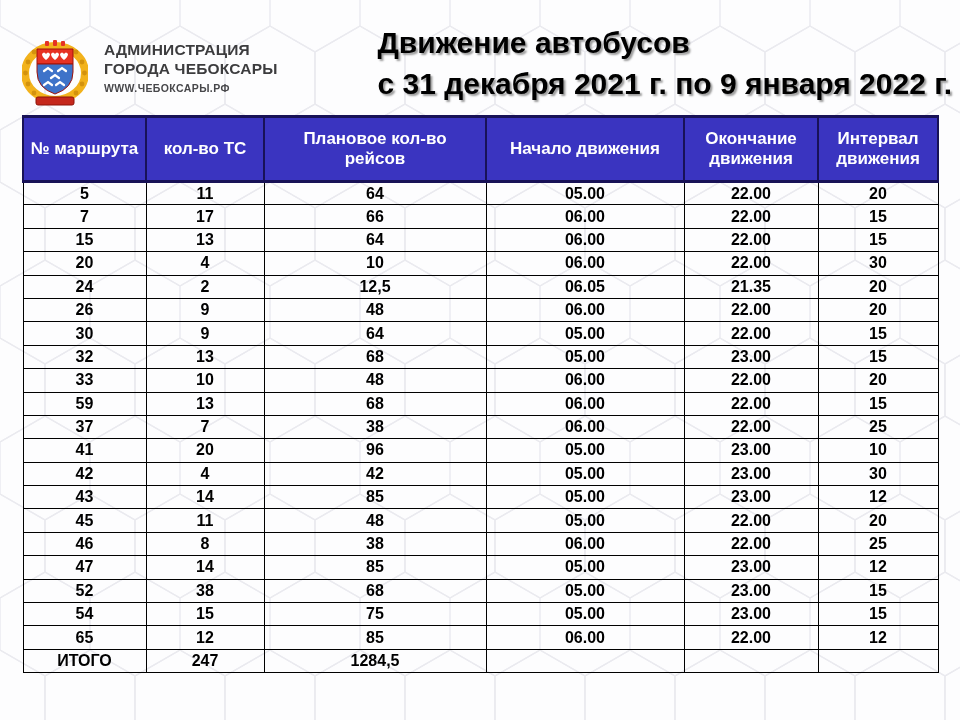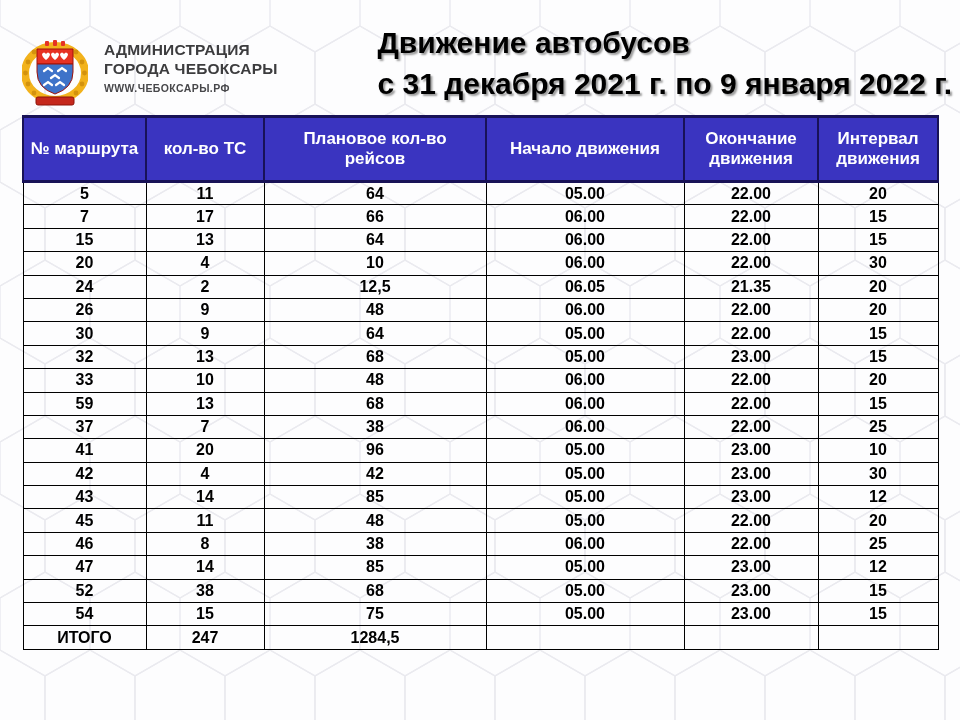--- a/index.html
+++ b/index.html
@@ -289,20 +289,28 @@
       </tr>
       <tr>
         <td>54</td>
         <td>15</td>
         <td>75</td>
         <td>05.00</td>
         <td>23.00</td>
         <td>15</td>
       </tr>
       <tr>
+        <td>65</td>
+        <td>12</td>
+        <td>85</td>
+        <td>06.00</td>
+        <td>22.00</td>
+        <td>12</td>
+      </tr>
+      <tr>
         <td>ИТОГО</td>
         <td>247</td>
         <td>1284,5</td>
         <td></td>
         <td></td>
         <td></td>
       </tr>
     </tbody>
 </table>
 

